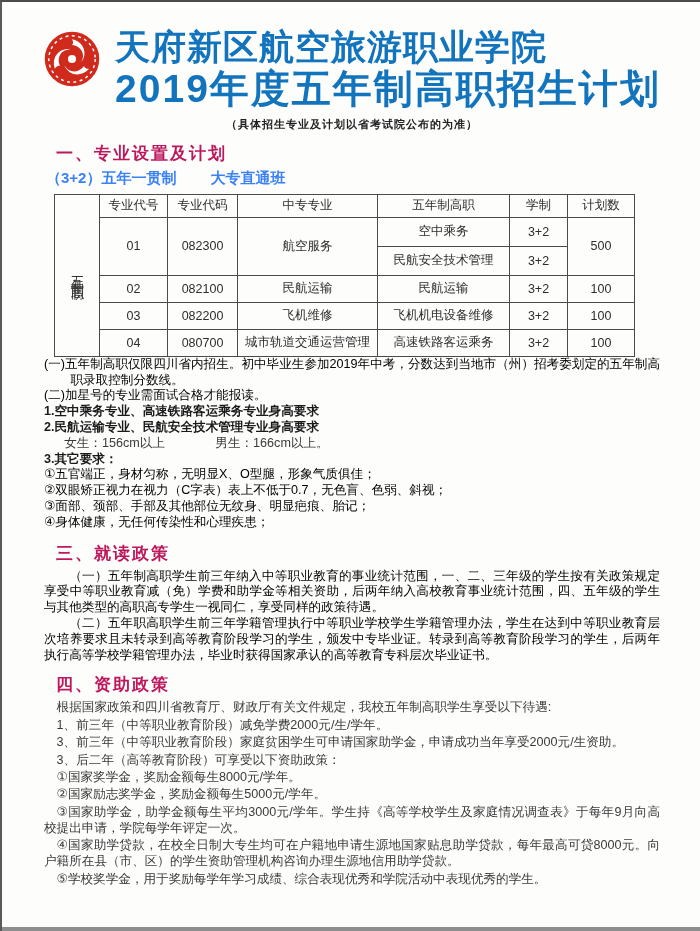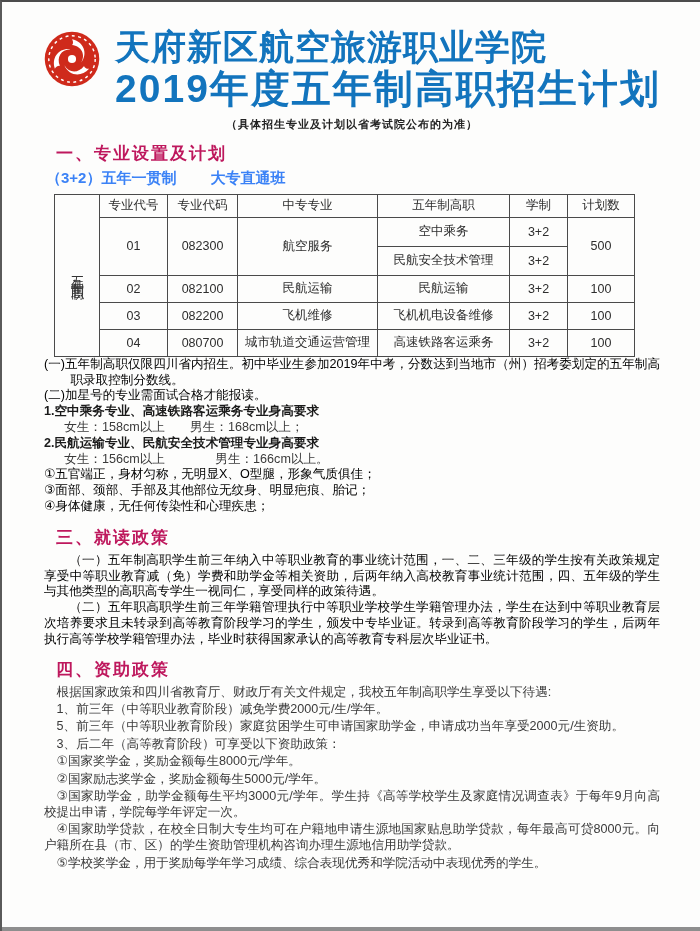--- a/index.html
+++ b/index.html
@@ -145,35 +145,36 @@
         <td>高速铁路客运乘务</td>
         <td>3+2</td>
         <td>100</td>
       </tr>
     </tbody>
       </table>
 
     <div class="para hang">(一)五年制高职仅限四川省内招生。初中毕业生参加2019年中考，分数达到当地市（州）招考委划定的五年制高职录取控制分数线。</div>
     <div class="para">(二)加星号的专业需面试合格才能报读。</div>
     <div class="btitle">1.空中乘务专业、高速铁路客运乘务专业身高要求</div>
-    <div class="detail">女生：158cm以上　　男生：168cm以上；</div>
     <div class="btitle">2.民航运输专业、民航安全技术管理专业身高要求</div>
     <div class="detail">女生：156cm以上　　　　男生：166cm以上。</div>
+    <div class="btitle">3.其它要求：</div>
     <div class="para">①五官端正，身材匀称，无明显X、O型腿，形象气质俱佳；</div>
+    <div class="para">②双眼矫正视力在视力（C字表）表上不低于0.7，无色盲、色弱、斜视；</div>
     <div class="para">③面部、颈部、手部及其他部位无纹身、明显疤痕、胎记；</div>
     <div class="para">④身体健康，无任何传染性和心理疾患；</div>
 
     <div class="sec-heading" style="margin-top:11px;">三、就读政策</div>
     <div class="para indent2">（一）五年制高职学生前三年纳入中等职业教育的事业统计范围，一、二、三年级的学生按有关政策规定享受中等职业教育减（免）学费和助学金等相关资助，后两年纳入高校教育事业统计范围，四、五年级的学生与其他类型的高职高专学生一视同仁，享受同样的政策待遇。</div>
     <div class="para indent2">（二）五年职高职学生前三年学籍管理执行中等职业学校学生学籍管理办法，学生在达到中等职业教育层次培养要求且未转录到高等教育阶段学习的学生，颁发中专毕业证。转录到高等教育阶段学习的学生，后两年执行高等学校学籍管理办法，毕业时获得国家承认的高等教育专科层次毕业证书。</div>
 
     <div class="sec-heading" style="">四、资助政策</div>
     <div class="s4item indent1">根据国家政策和四川省教育厅、财政厅有关文件规定，我校五年制高职学生享受以下待遇:</div>
     <div class="s4item indent1">1、前三年（中等职业教育阶段）减免学费2000元/生/学年。</div>
-    <div class="s4item indent1">5、前三年（中等职业教育阶段）家庭贫困学生可申请国家助学金，申请成功当年享受2000元/生资助。</div>
+    <div class="s4item indent1">3、前三年（中等职业教育阶段）家庭贫困学生可申请国家助学金，申请成功当年享受2000元/生资助。</div>
     <div class="s4item indent1">3、后二年（高等教育阶段）可享受以下资助政策：</div>
     <div class="s4item indent1">①国家奖学金，奖励金额每生8000元/学年。</div>
     <div class="s4item indent1">②国家励志奖学金，奖励金额每生5000元/学年。</div>
     <div class="s4item indent1">③国家助学金，助学金额每生平均3000元/学年。学生持《高等学校学生及家庭情况调查表》于每年9月向高校提出申请，学院每学年评定一次。</div>
     <div class="s4item indent1">④国家助学贷款，在校全日制大专生均可在户籍地申请生源地国家贴息助学贷款，每年最高可贷8000元。向户籍所在县（市、区）的学生资助管理机构咨询办理生源地信用助学贷款。</div>
     <div class="s4item indent1">⑤学校奖学金，用于奖励每学年学习成绩、综合表现优秀和学院活动中表现优秀的学生。</div>
 
   </div>
 
   <div class="bottom-bar"></div>

